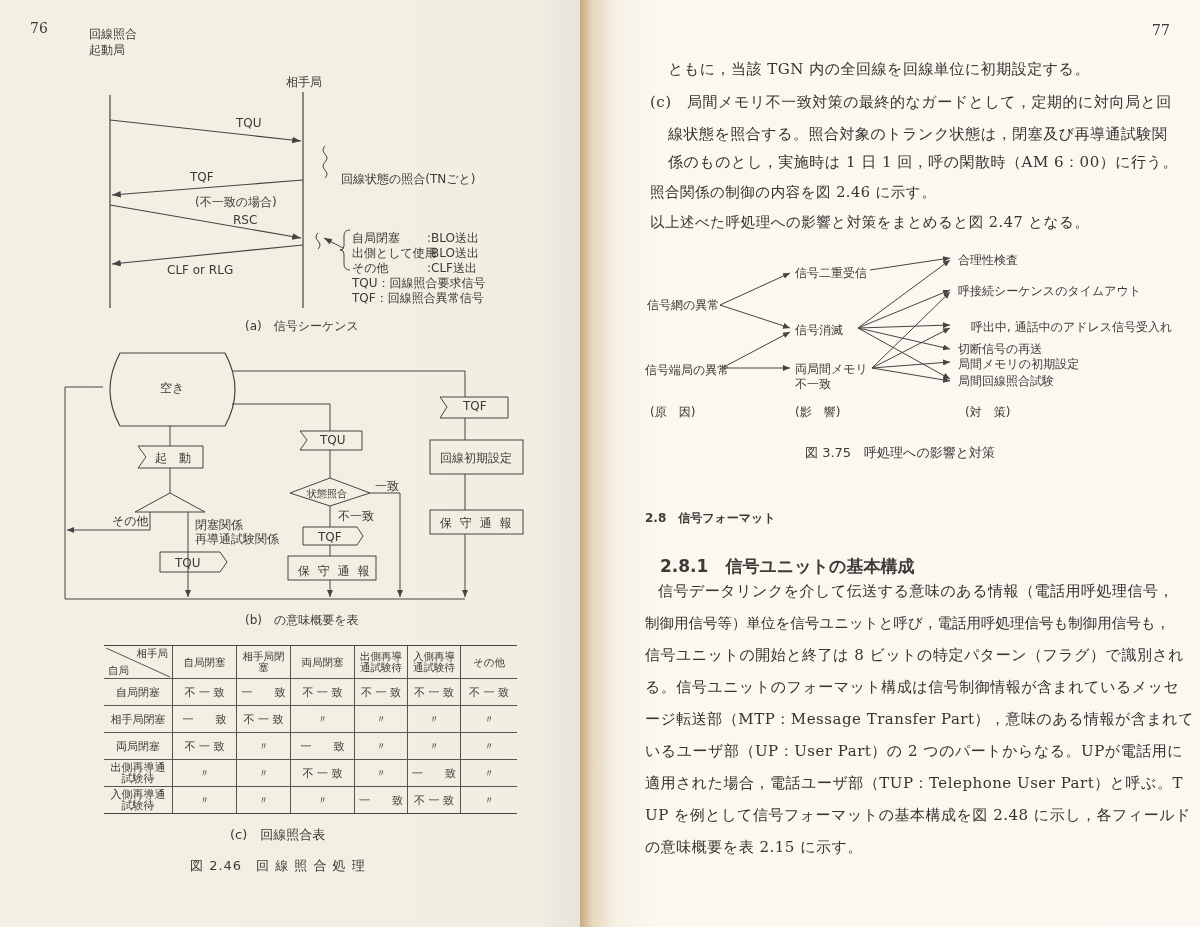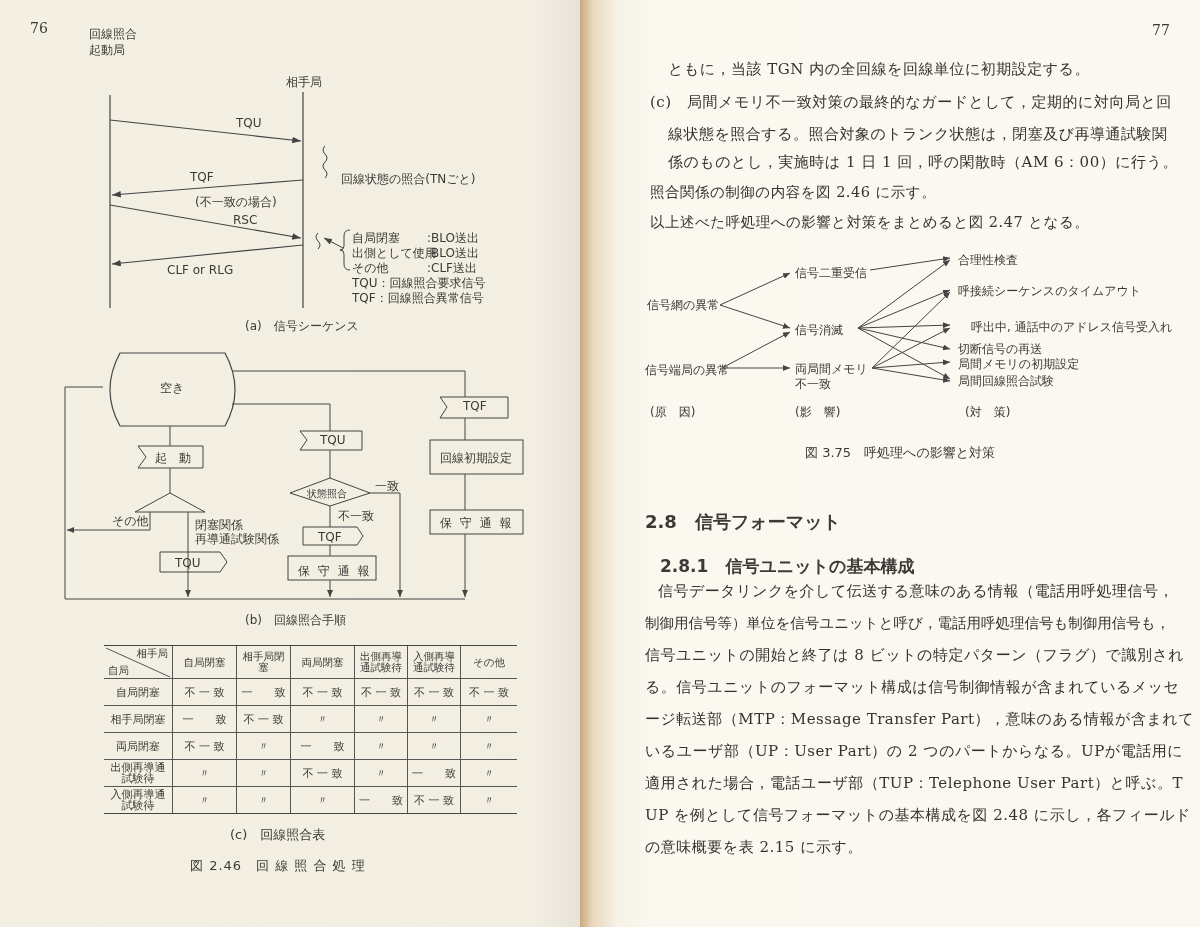--- a/index.html
+++ b/index.html
@@ -114,21 +114,21 @@
   <span class="abs small" style="left:175px;top:556px;">TQU</span>
   <span class="abs small" style="left:320px;top:433px;">TQU</span>
   <span class="abs" style="left:307px;top:487px;font-size:10px;">状態照合</span>
   <span class="abs small" style="left:375px;top:478px;">一致</span>
   <span class="abs small" style="left:338px;top:508px;">不一致</span>
   <span class="abs small" style="left:318px;top:530px;">TQF</span>
   <span class="abs small" style="left:298px;top:563px;letter-spacing:2px;">保 守 通 報</span>
   <span class="abs small" style="left:463px;top:399px;">TQF</span>
   <span class="abs small" style="left:440px;top:450px;">回線初期設定</span>
   <span class="abs small" style="left:440px;top:515px;letter-spacing:2px;">保 守 通 報</span>
-  <span class="abs small" style="left:245px;top:612px;">(b)　回線照合手順</span>
+  <span class="abs small" style="left:245px;top:612px;">(b)　の意味概要を表</span>
 
   <table class="cmp">
     <tbody>
         <tr>
       <td class="diag">
         <svg width="68" height="32">
               <line x1="2" y1="2" x2="66" y2="31" stroke="#555" stroke-width="1"></line>
             </svg>
         <span class="tr">相手局</span>
         <span class="bl">自局</span>
@@ -236,21 +236,21 @@
 <span class="abs small" style="left:958px;top:283px;">呼接続シーケンスのタイムアウト</span>
 <span class="abs small" style="left:958px;top:319px;padding-left:13px;">呼出中, 通話中のアドレス信号受入れ</span>
 <span class="abs small" style="left:958px;top:341px;">切断信号の再送</span>
 <span class="abs small" style="left:958px;top:356px;">局間メモリの初期設定</span>
 <span class="abs small" style="left:958px;top:373px;">局間回線照合試験</span>
 <span class="abs small" style="left:650px;top:404px;">(原　因)</span>
 <span class="abs small" style="left:795px;top:404px;">(影　響)</span>
 <span class="abs small" style="left:965px;top:404px;">(対　策)</span>
 <span class="abs" style="left:805px;top:444px;font-size:13px;">図 3.75　呼処理への影響と対策</span>
 
-<span class="abs" style="left:645px;top:510px;font-size:18px;font-weight:bold;">2.8　信号フォーマット</span>
+<span class="abs" style="left:645px;top:510px;font-size:12px;font-weight:bold;">2.8　信号フォーマット</span>
 <span class="abs" style="left:660px;top:555px;font-size:17px;font-weight:bold;">2.8.1　信号ユニットの基本構成</span>
 
 <div class="body-line" style="left:658px;top:582px;">信号データリンクを介して伝送する意味のある情報（電話用呼処理信号，</div>
 <div class="body-line" style="left:645px;top:614px;font-size:14.5px;letter-spacing:0;">制御用信号等）単位を信号ユニットと呼び，電話用呼処理信号も制御用信号も，</div>
 <div class="body-line" style="left:645px;top:646px;">信号ユニットの開始と終了は 8 ビットの特定パターン（フラグ）で識別され</div>
 <div class="body-line" style="left:645px;top:678px;">る。信号ユニットのフォーマット構成は信号制御情報が含まれているメッセ</div>
 <div class="body-line" style="left:645px;top:710px;">ージ転送部（MTP：Message Transfer Part），意味のある情報が含まれて</div>
 <div class="body-line" style="left:645px;top:742px;">いるユーザ部（UP：User Part）の 2 つのパートからなる。UPが電話用に</div>
 <div class="body-line" style="left:645px;top:774px;">適用された場合，電話ユーザ部（TUP：Telephone User Part）と呼ぶ。T</div>
 <div class="body-line" style="left:645px;top:806px;">UP を例として信号フォーマットの基本構成を図 2.48 に示し，各フィールド</div>

